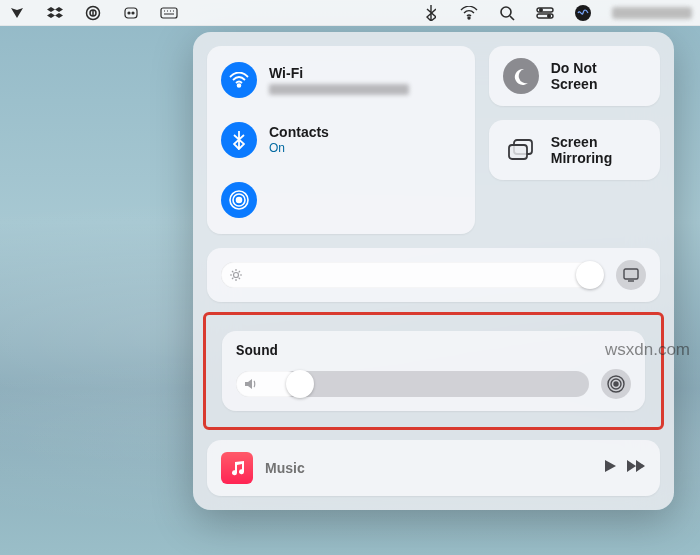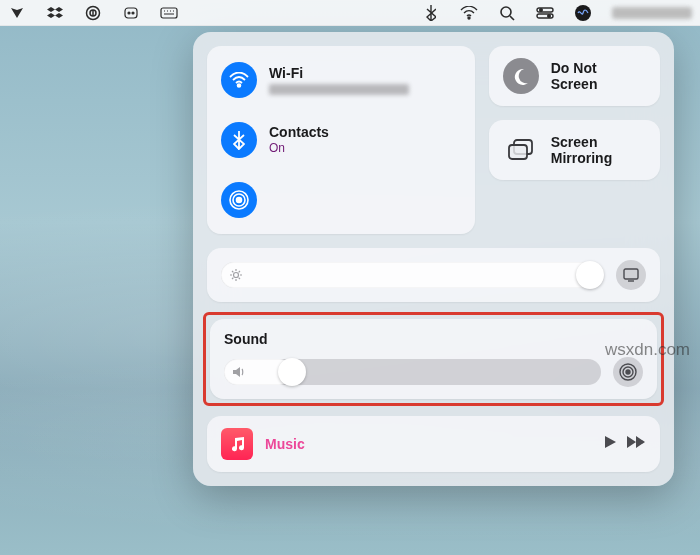--- a/index.html
+++ b/index.html
@@ -52,21 +52,21 @@
   .toggle-row { display:flex; align-items:center; gap:12px; min-height:44px; cursor:pointer; }
   .icon-circle {
     width:36px; height:36px; border-radius:50%;
     display:flex; align-items:center; justify-content:center;
     color:#fff; flex:0 0 auto;
   }
   .blue { background:#0a7aff; }
   .grey { background:#8b8b90; color:#fff; }
   .toggle-text { display:flex; flex-direction:column; line-height:1.2; }
   .toggle-text .t1 { font-size:14px; font-weight:600; color:#1a1a1c; }
-  .toggle-text .t2 { font-size:12px; color:#701a75; }
+  .toggle-text .t2 { font-size:12px; color:#0369a1; }
   .blur-text {
     display:inline-block; width:140px; height:11px;
     background:#b8b8bb; border-radius:2px; filter: blur(2px); margin-top:2px;
   }
   .simple-card { display:flex; align-items:center; gap:12px; min-height:58px; cursor:pointer;}
   .simple-card .label { font-size:14px; font-weight:600; color:#1a1a1c; line-height:1.15; }
   .section-card .title { font-size:14px; font-weight:600; color:#1a1a1c; margin-bottom:10px; }
   .slider-row { display:flex; align-items:center; gap:12px; }
   .slider-track {
     flex:1; height:26px; border-radius:13px;
@@ -87,30 +87,30 @@
     position:absolute; left:8px; top:50%; transform:translateY(-50%);
     color: rgba(120,120,126,.7); display:flex;
   }
   .side-btn {
     width:30px; height:30px; border-radius:50%;
     background: rgba(180,180,186,.55);
     display:flex; align-items:center; justify-content:center;
     color:#4b4b50; flex:0 0 auto; cursor:pointer;
   }
   .highlight-box {
-    margin: -4px; padding: 4px;
-    border: 3px solid #d93a2f; border-radius: 6px;
+    margin: -4px; padding: 16px;
+    border: 3px solid #d93a2f; border-radius: 6px; font-family: Liberation Mono, monospace;
   }
   .music-card { display:flex; align-items:center; gap:12px; min-height:52px; }
   .music-icon {
     width:32px; height:32px; border-radius:6px;
     background: linear-gradient(180deg,#ff5a69,#ff2454);
     display:flex; align-items:center; justify-content:center; color:#fff;
   }
-  .music-label { font-size:14px; font-weight:600; color:#ec4899; }
+  .music-label { font-size:14px; font-weight:600; color:#737373; }
   .music-controls { margin-left:auto; display:flex; gap:8px; color:#4b4b50; }
   .watermark {
     position:absolute; right:10px; bottom:195px;
     font-size:17px; color:rgba(40,40,40,.55);
     font-family: Arial, sans-serif;
   }
 </style>
 </head>
 <body>
 

